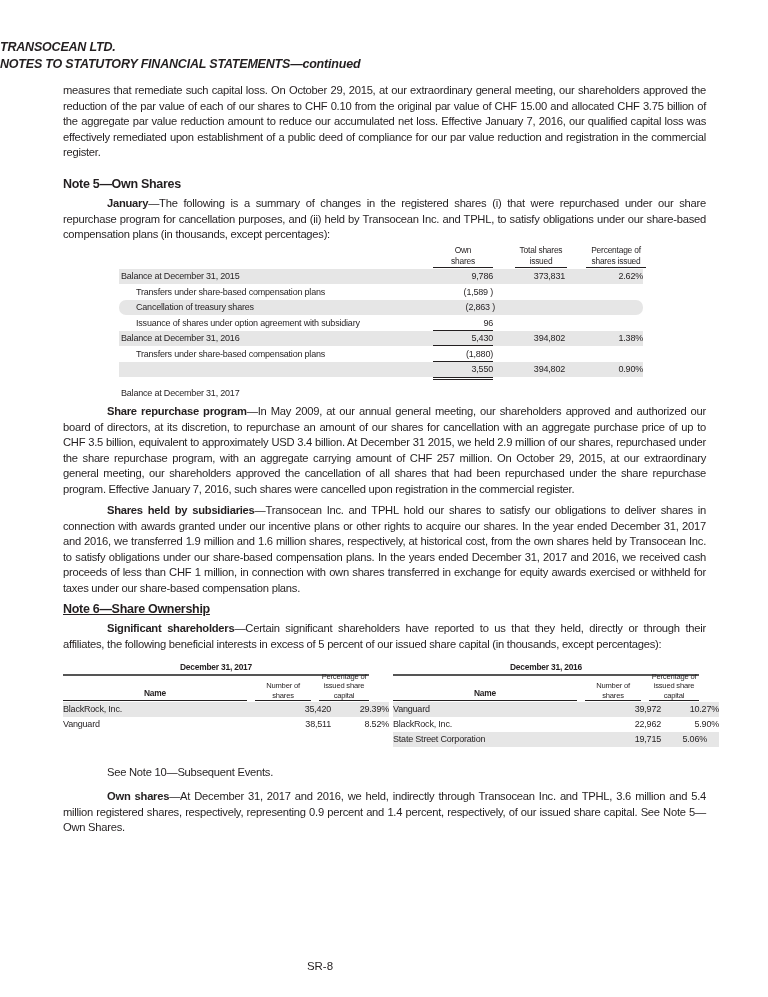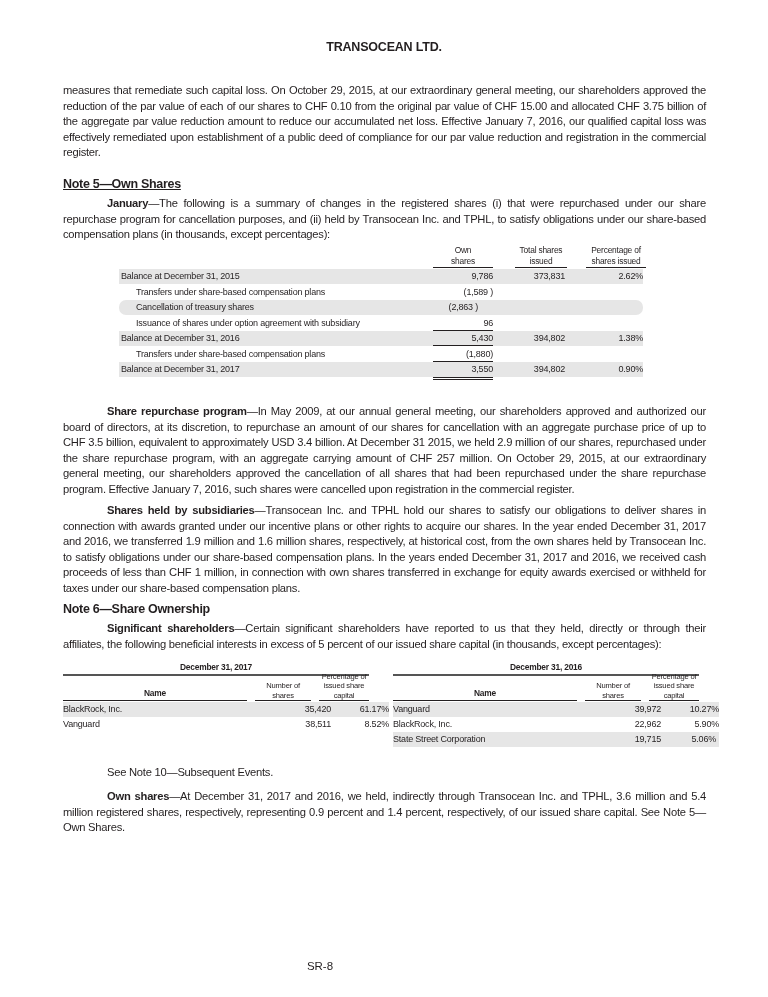--- a/index.html
+++ b/index.html
@@ -1,21 +1,21 @@
 <!DOCTYPE html>
 <html><head>
 <meta charset="utf-8">
 <style>
   html, body { margin: 0; padding: 0; background: #ffffff; }
   body {
     width: 768px; height: 997px; position: relative; overflow: hidden;
     font-family: "Liberation Sans", sans-serif; color: #231f20;
   }
   .page { position: absolute; left: 0; top: 0; width: 768px; height: 997px; }
-  .hdr { position: absolute; left: 0; width: 768px; text-align: center; font-weight: bold; font-size: 12.5px; letter-spacing: -0.2px; }
+  .hdr { position: absolute; left: 0; width: 768px; text-align: left; font-weight: bold; font-size: 12.5px; letter-spacing: -0.2px; font-style: italic; }
   .para {
     position: absolute; left: 63px; width: 643px;
     font-size: 11.2px; line-height: 15.6px; text-align: justify; letter-spacing: -0.25px;
   }
   .para.indent { text-indent: 44px; }
   .para b { font-weight: bold; }
   .note-title { position: absolute; left: 63px; font-weight: bold; font-size: 12.5px; letter-spacing: -0.3px; }
 
   
   .t5 { position: absolute; left: 119px; width: 524px; font-size: 9px; letter-spacing: -0.2px; }
@@ -38,24 +38,25 @@
   .ot .lbl { position: absolute; left: 0; top: 2px; white-space: nowrap; }
   .ot .num { position: absolute; top: 2px; text-align: right; white-space: nowrap; }
   .pageno { position: absolute; top: 960px; left: 0; width: 640px; text-align: center; font-size: 11.5px; }
 </style>
 </head>
 <body>
 
 <div class="page">
 
   <div class="hdr" style="top:40px;">TRANSOCEAN LTD.</div>
+  <div class="hdr" style="top:57px;">NOTES TO STATUTORY FINANCIAL STATEMENTS—continued</div>
 
   <p class="para" style="top:83px; margin:0;">measures that remediate such capital loss.  On October 29, 2015, at our extraordinary general meeting, our shareholders approved the reduction of the par value of each of our shares to CHF 0.10 from the original par value of CHF 15.00 and allocated CHF 3.75 billion of the aggregate par value reduction amount to reduce our accumulated net loss.  Effective January 7, 2016, our qualified capital loss was effectively remediated upon establishment of a public deed of compliance for our par value reduction and registration in the commercial register.</p>
 
-  <div class="note-title" style="top:177px;text-decoration:underline;">Note 5—Own Shares</div>
+  <div class="note-title" style="top:177px;">Note 5—Own Shares</div>
 
   <p class="para indent" style="top:196px; margin:0;"><b>January</b><span>—The following is a summary of changes in the registered shares (i) that were repurchased under our share repurchase program for cancellation purposes, and (ii) held by Transocean Inc. and TPHL, to satisfy obligations under our share-based compensation plans (in thousands, except percentages):</span></p>
 
   <div class="t5" style="top:245px;">
     <div class="colhead" style="left:314px; width:60px; top:0;">
       <div>Own</div>
       <div>shares</div>
       <div class="ul"></div>
     </div>
     <div class="colhead" style="left:396px; width:52px; top:0;">
@@ -74,54 +75,54 @@
       <span class="num" style="right:150px;">9,786</span>
       <span class="num" style="right:78px;margin-left:37px;">373,831</span>
       <span class="num" style="right:0;">2.62%</span>
     </div>
     <div class="row" style="top:39.5px;">
       <span class="lbl" style="left:17px;">Transfers under share-based compensation plans</span>
       <span class="num" style="right:150px;">(1,589 )</span>
     </div>
     <div class="row shade" style="top:55px;border-radius:7px;">
       <span class="lbl" style="left:17px;">Cancellation of treasury shares</span>
-      <span class="num" style="right:165px;">(2,863 )</span>
+      <span class="num" style="right:148px;">(2,863 )</span>
     </div>
     <div class="row" style="top:70.5px;">
       <span class="lbl" style="left:17px;">Issuance of shares under option agreement with subsidiary</span>
       <span class="num" style="right:150px;">96</span>
     </div>
     <div class="rule" style="left:314px; width:60px; top:85px;"></div>
     <div class="row shade" style="top:86px;">
       <span class="lbl" style="left:2px;">Balance at December 31, 2016</span>
       <span class="num" style="right:150px;">5,430</span>
       <span class="num" style="right:78px;">394,802</span>
       <span class="num" style="right:0;text-align:right;">1.38%</span>
     </div>
     <div class="rule" style="left:314px; width:60px; top:100px;"></div>
     <div class="row" style="top:101.5px;">
       <span class="lbl" style="left:17px;">Transfers under share-based compensation plans</span>
       <span class="num" style="right:150px;">(1,880)</span>
     </div>
     <div class="rule" style="left:314px; width:60px; top:116px;"></div>
     <div class="row shade" style="top:117px;">
-      <span class="lbl" style="left:2px;">Balance at December 31, 2017</span>
+      <span class="lbl" style="left:2px;margin-top:24px;">Balance at December 31, 2017</span>
       <span class="num" style="right:150px;">3,550</span>
       <span class="num" style="right:78px;">394,802</span>
       <span class="num" style="right:0;text-align:center;">0.90%</span>
     </div>
     <div class="rule" style="left:314px; width:60px; top:132px;"></div>
     <div class="rule" style="left:314px; width:60px; top:134px;"></div>
   </div>
 
   <p class="para indent" style="top:404px; margin:0;"><b>Share repurchase program</b><span>—In May 2009, at our annual general meeting, our shareholders approved and authorized our board of directors, at its discretion, to repurchase an amount of our shares for cancellation with an aggregate purchase price of up to CHF 3.5 billion, equivalent to approximately USD 3.4 billion.   At December 31 2015, we held 2.9 million of our shares, repurchased under the share repurchase program, with an aggregate carrying amount of CHF 257 million.  On October 29, 2015, at our extraordinary general meeting, our shareholders approved the cancellation of all shares that had been repurchased under the share repurchase program.  Effective January 7, 2016, such shares were cancelled upon registration in the commercial register.</span></p>
 
   <p class="para indent" style="top:503px; margin:0;"><b>Shares held by subsidiaries</b><span>—Transocean Inc. and TPHL hold our shares to satisfy our obligations to deliver shares in connection with awards granted under our incentive plans or other rights to acquire our shares.  In the year ended December 31, 2017 and 2016, we transferred 1.9 million and 1.6 million shares, respectively, at historical cost, from the own shares held by Transocean Inc. to satisfy obligations under our share-based compensation plans.  In the years ended December 31, 2017 and 2016, we received cash proceeds of less than CHF 1 million, in connection with own shares transferred in exchange for equity awards exercised or withheld for taxes under our share-based compensation plans.</span></p>
 
-  <div class="note-title" style="top:602px;">Note 6—Share Ownership</div>
+  <div class="note-title" style="top:602px;text-decoration:underline;">Note 6—Share Ownership</div>
 
   <p class="para indent" style="top:621px; margin:0;"><b>Significant shareholders</b><span>—Certain significant shareholders have reported to us that they held, directly or through their affiliates, the following beneficial interests in excess of 5 percent of our issued share capital (in thousands, except percentages):</span></p>
 
   <div class="ot" style="left:63px; top:662px;">
     <div class="period" style="top:0;">December 31, 2017</div>
     <div class="toprule" style="top:12px;"></div>
     <div class="colh bold" style="left:0; width:184px; top:27px;">Name</div>
     <div class="rule" style="left:0; width:184px; top:38px;"></div>
     <div class="colh" style="left:192px; width:56px; top:19px;">
       <div>Number of</div>
@@ -130,21 +131,21 @@
     <div class="rule" style="left:192px; width:56px; top:38px;"></div>
     <div class="colh" style="left:256px; width:50px; top:9.5px;">
       <div>Percentage of</div>
       <div>issued share</div>
       <div>capital</div>
     </div>
     <div class="rule" style="left:256px; width:50px; top:38px;"></div>
     <div class="row shade" style="top:40px;">
       <span class="lbl">BlackRock, Inc.</span>
       <span class="num" style="right:58px;">35,420</span>
-      <span class="num" style="right:0;">61.17%</span>
+      <span class="num" style="right:0;">29.39%</span>
     </div>
     <div class="row" style="top:55px;">
       <span class="lbl">Vanguard</span>
       <span class="num" style="right:58px;">38,511</span>
       <span class="num" style="right:0;">8.52%</span>
     </div>
   </div>
 
   <div class="ot" style="left:393px; top:662px;">
     <div class="period" style="top:0;">December 31, 2016</div>
@@ -168,21 +169,21 @@
       <span class="num" style="right:0;">10.27%</span>
     </div>
     <div class="row" style="top:55px;">
       <span class="lbl">BlackRock, Inc.</span>
       <span class="num" style="right:58px;">22,962</span>
       <span class="num" style="right:0;">5.90%</span>
     </div>
     <div class="row shade" style="top:70px;">
       <span class="lbl">State Street Corporation</span>
       <span class="num" style="right:58px;">19,715</span>
-      <span class="num" style="right:3px;">5.06%</span>
+      <span class="num" style="right:12px;">5.06%</span>
     </div>
   </div>
 
   <p class="para" style="top:765px; left:107px; width:600px; margin:0;">See Note 10—Subsequent Events.</p>
 
   <p class="para indent" style="top:789px; margin:0;"><b>Own shares</b><span>—At December 31, 2017 and 2016, we held, indirectly through Transocean Inc. and TPHL, 3.6 million and 5.4 million registered shares, respectively, representing 0.9 percent and 1.4 percent, respectively, of our issued share capital.  See Note 5—Own Shares.</span></p>
 
   <div class="pageno">SR-8</div>
 </div>
 

